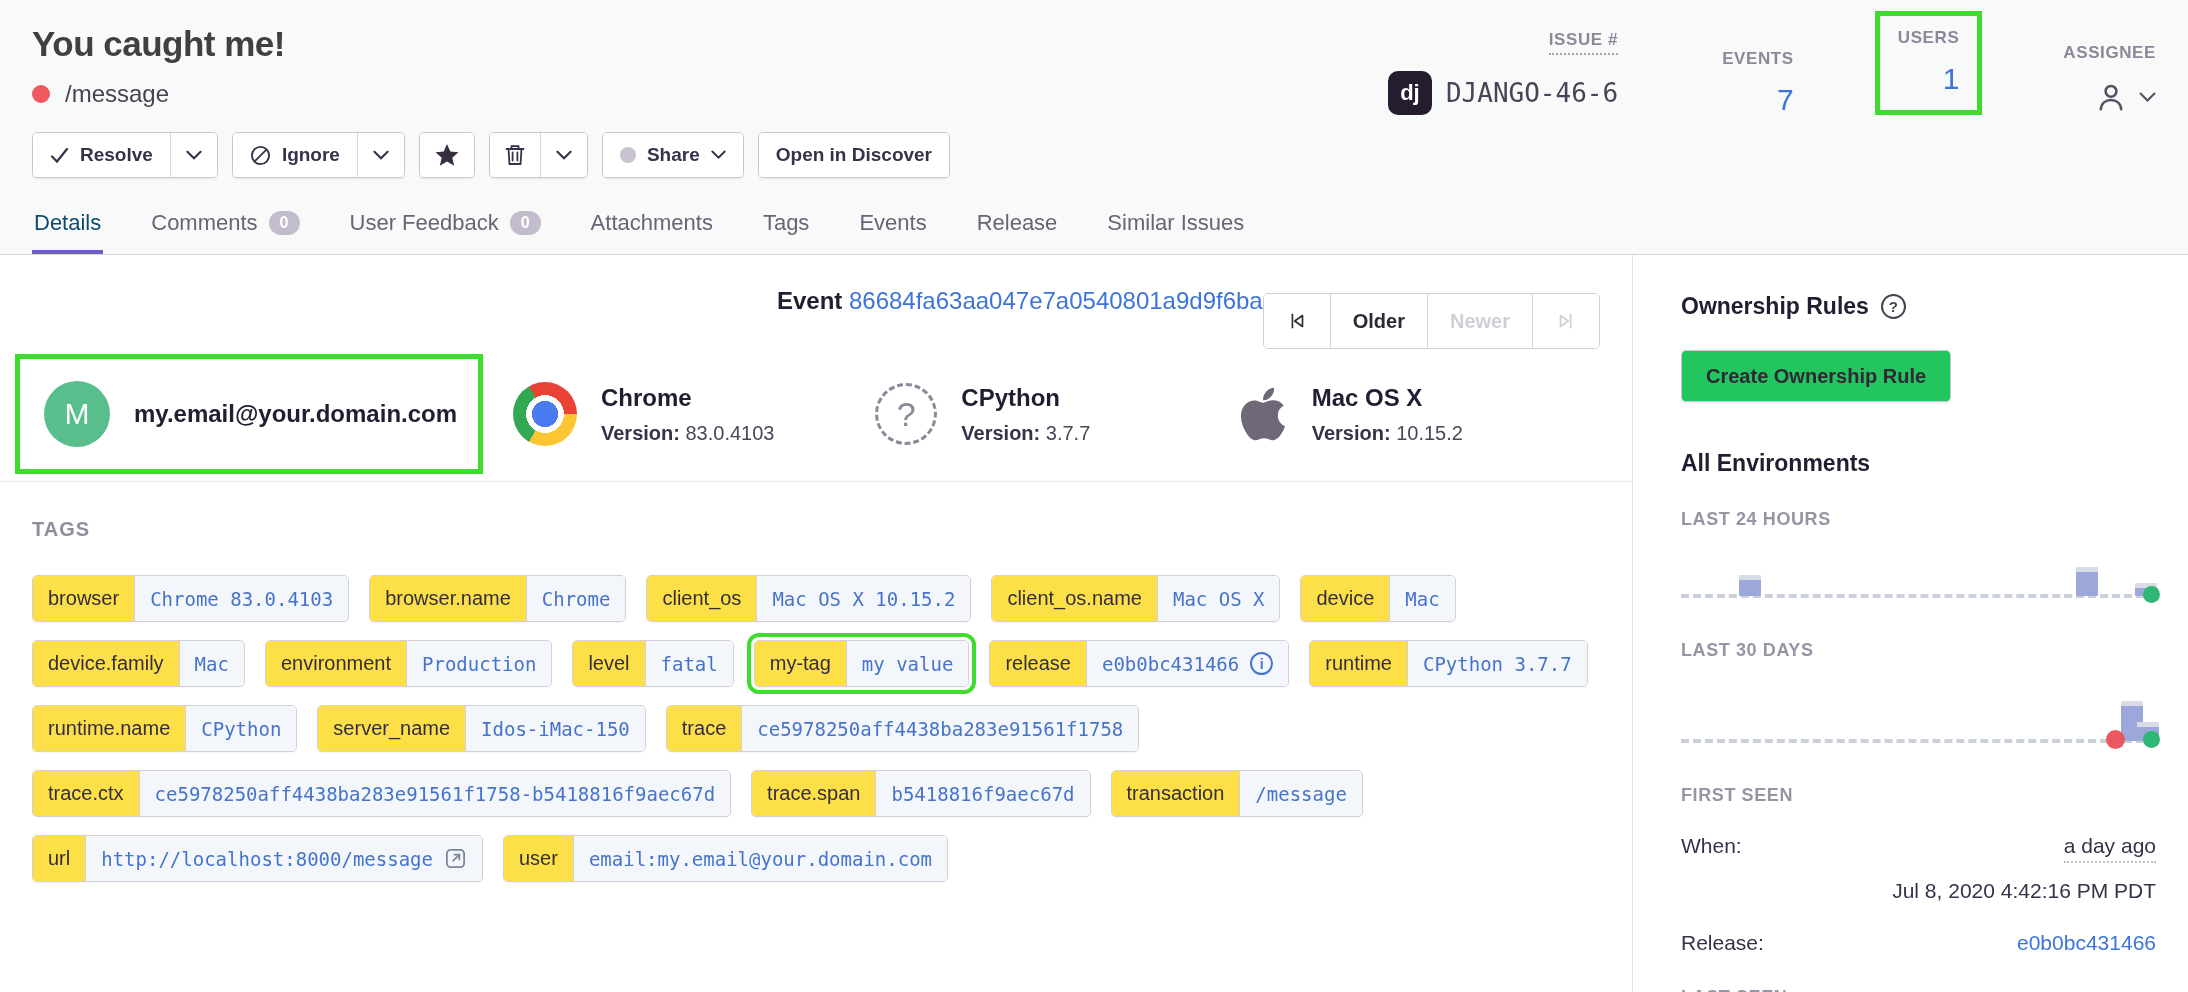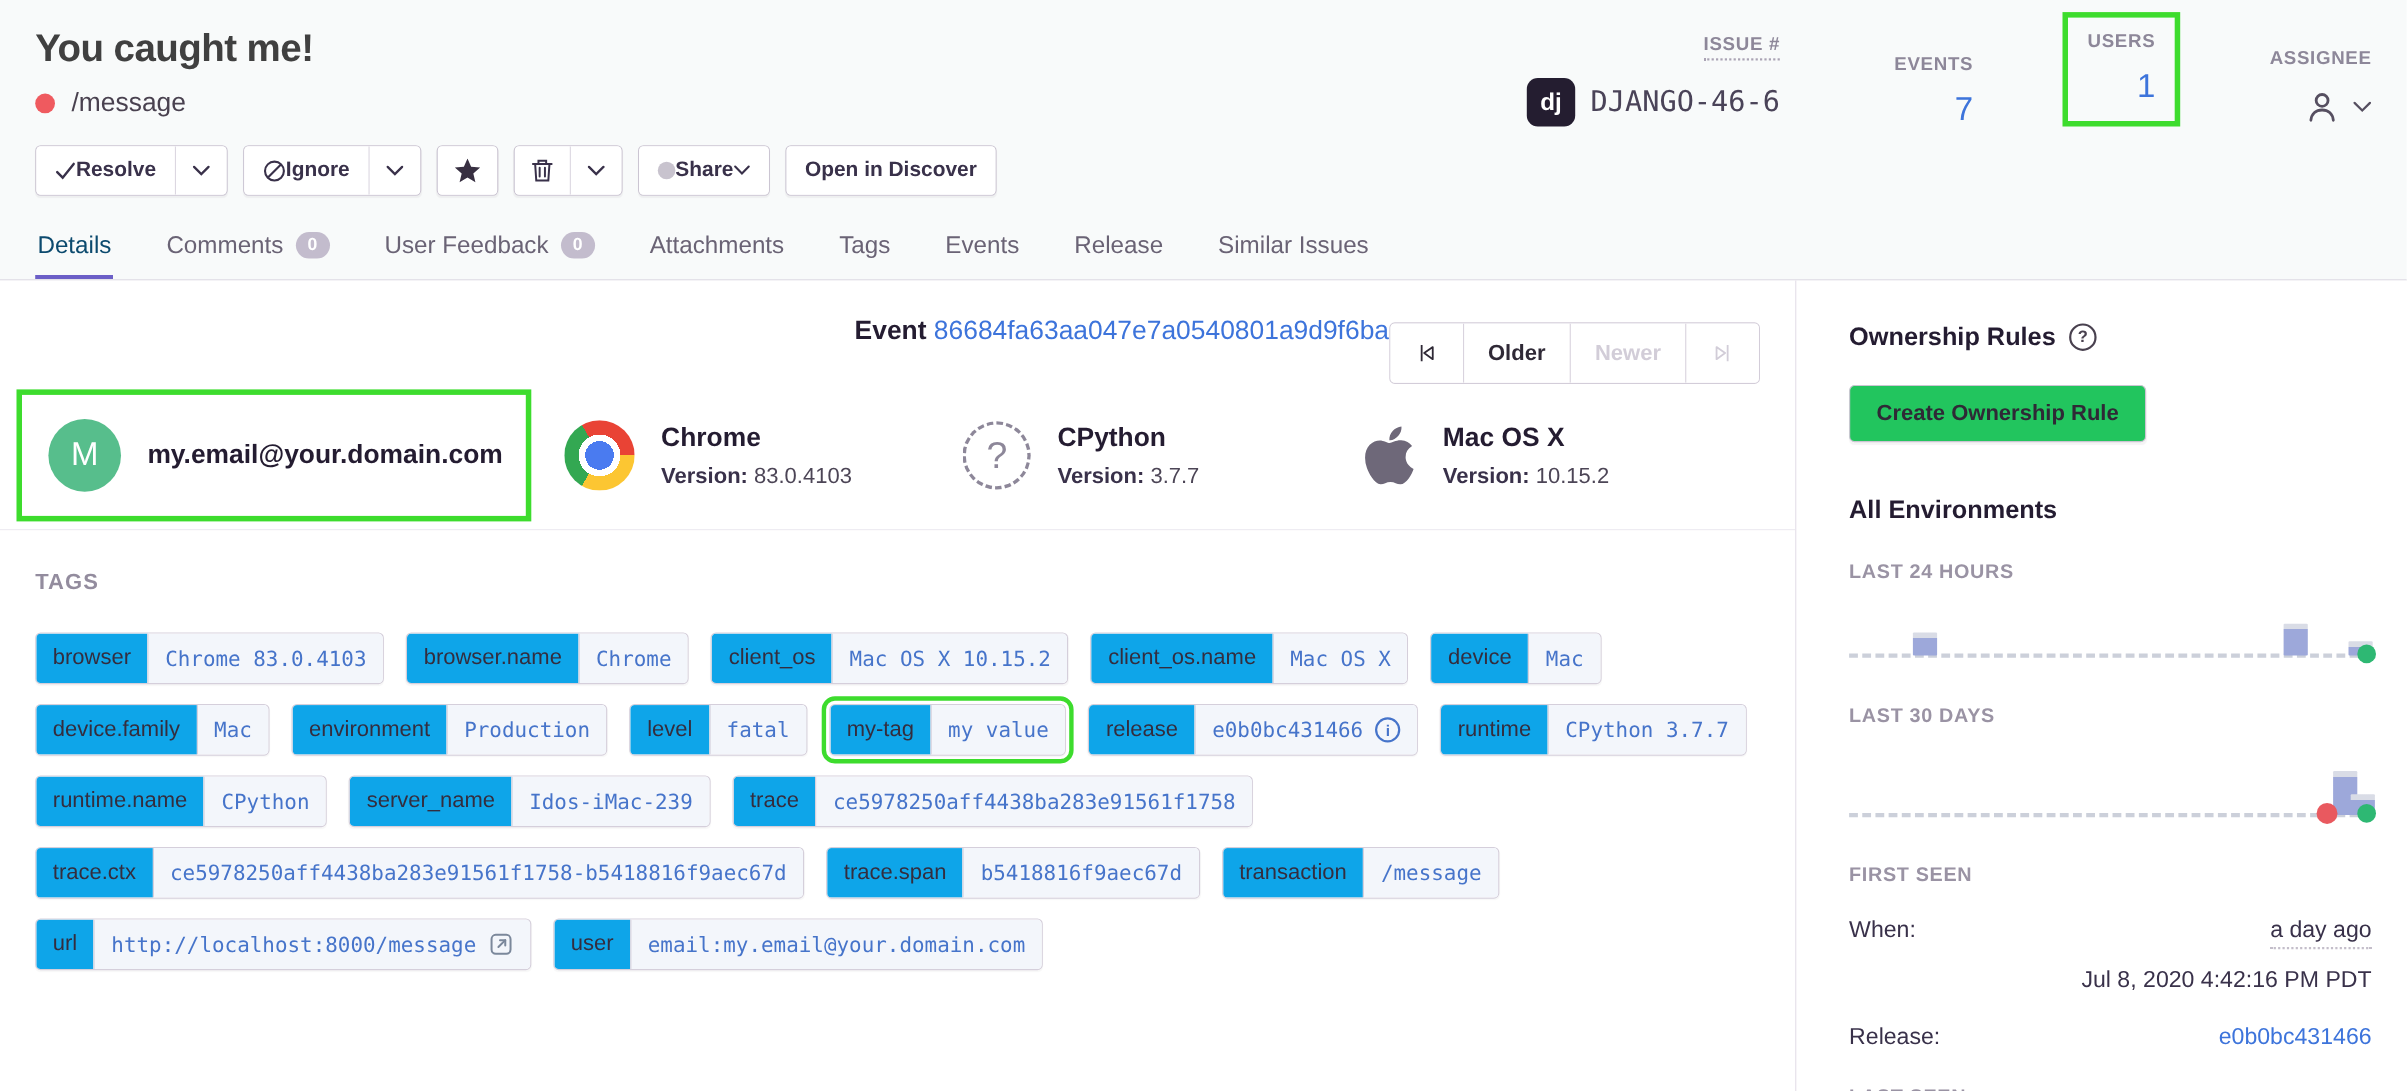--- a/index.html
+++ b/index.html
@@ -26,21 +26,21 @@
   .stat-num { font-size:30px; color:#3d74db; line-height:1; }
   .issue-value { display:flex; align-items:center; gap:14px; font-family:"DejaVu Sans Mono", monospace; font-size:26px; color:#4a4358; }
   .dj-icon { width:44px; height:44px; border-radius:10px; background:#241d30; color:#fff; font-size:22px; font-weight:700;
              display:flex; align-items:center; justify-content:center; font-family:"Liberation Sans", sans-serif; }
   .stat.users { border:5px solid #3ddc2d; padding:12px 18px 16px; margin:-17px -23px 0; }
   .assignee-row { display:flex; align-items:center; gap:10px; justify-content:flex-end; margin-top:4px; }
 
   
   .toolbar { display:flex; gap:14px; margin-bottom:28px; }
   .btn-group { display:inline-flex; border:1px solid #cbc5d2; border-radius:5px; background:#fff; box-shadow:0 2px 1px rgba(50,40,60,0.05); overflow:hidden; }
-  .seg { display:flex; align-items:center; padding:0 17px; height:44px; font-size:19px; font-weight:700; color:#39314a; background:#fff; border:none; cursor:pointer; }
+  .seg { display:flex; align-items:center; gap:11px; padding:0 17px; height:44px; font-size:19px; font-weight:700; color:#39314a; background:#fff; border:none; cursor:pointer; }
   .seg + .seg { border-left:1px solid #dcd7e1; }
   .seg.icon-only { padding:0 15px; }
   .share-dot { width:16px; height:16px; border-radius:50%; background:#c8c3ce; }
 
   
   .tabs { display:flex; gap:46px; margin:6px -32px 0; padding:0 32px; border-bottom:1px solid #d8d2de; }
   .tab { display:flex; align-items:center; gap:11px; font-size:22px; color:#6a6375; padding:4px 2px 18px; cursor:pointer; }
   .tab.active { color:#0c4a6e; box-shadow:inset 0 -4px 0 #6c5fc7; }
   .tab-badge { background:#c3bccd; color:#fff; font-size:16px; font-weight:700; border-radius:14px; padding:4px 11px; line-height:1; }
 
@@ -81,21 +81,21 @@
                 font-size:34px; display:flex; align-items:center; justify-content:center; flex:0 0 62px; }
   .content-divider { height:1px; background:#edeaf1; }
 
   
   .tags-section { padding:36px 32px; }
   .tags-heading { font-size:20px; font-weight:700; letter-spacing:1px; color:#938c9e; margin-bottom:34px; }
   .tag-list { display:flex; flex-wrap:wrap; gap:18px 20px; max-width:1586px; }
   .tag-pill { display:inline-flex; align-items:stretch; border:1px solid #d5cfdb; border-radius:5px; background:#fff;
               height:47px; overflow:hidden; box-shadow:0 1px 1px rgba(50,40,60,0.04); }
   .tag-pill.highlighted { outline:4px solid #3ddc2d; outline-offset:3px; }
-  .tag-key { display:flex; align-items:center; padding:0 15px; font-size:20px; color:#342d3e; background:#0ea5e9; }
+  .tag-key { display:flex; align-items:center; padding:0 15px; font-size:20px; color:#342d3e; background:#fde047; }
   .tag-val { display:flex; align-items:center; gap:11px; padding:0 15px; border-left:1px solid #d5cfdb;
              background:#f3f6fb; color:#4674ca; font-family:"DejaVu Sans Mono", monospace; font-size:19px; }
   .info-icon { width:23px; height:23px; border:2px solid #4674ca; border-radius:50%; font-size:14px; font-weight:700;
                display:flex; align-items:center; justify-content:center; font-family:"Liberation Sans", sans-serif; }
 
   
   .sb-heading { display:flex; align-items:center; gap:12px; font-size:23px; font-weight:700; color:#241c31; }
   .help-icon { width:25px; height:25px; border:2px solid #49414f; border-radius:50%; color:#49414f;
                font-size:15px; font-weight:700; display:flex; align-items:center; justify-content:center; }
   .sb-btn { margin-top:30px; height:52px; padding:0 24px; font-size:20px; font-weight:700; color:#2f2936;
@@ -416,21 +416,21 @@
           </span>
           <span class="tag-pill">
             <span class="tag-key">runtime.name</span>
             <a class="tag-val">
               <span>CPython</span>
             </a>
           </span>
           <span class="tag-pill">
             <span class="tag-key">server_name</span>
             <a class="tag-val">
-              <span>Idos-iMac-239</span>
+              <span>Idos-iMac-150</span>
             </a>
           </span>
           <span class="tag-pill">
             <span class="tag-key">trace</span>
             <a class="tag-val">
               <span>ce5978250aff4438ba283e91561f1758</span>
             </a>
           </span>
           <span class="tag-pill">
             <span class="tag-key">trace.ctx</span>

